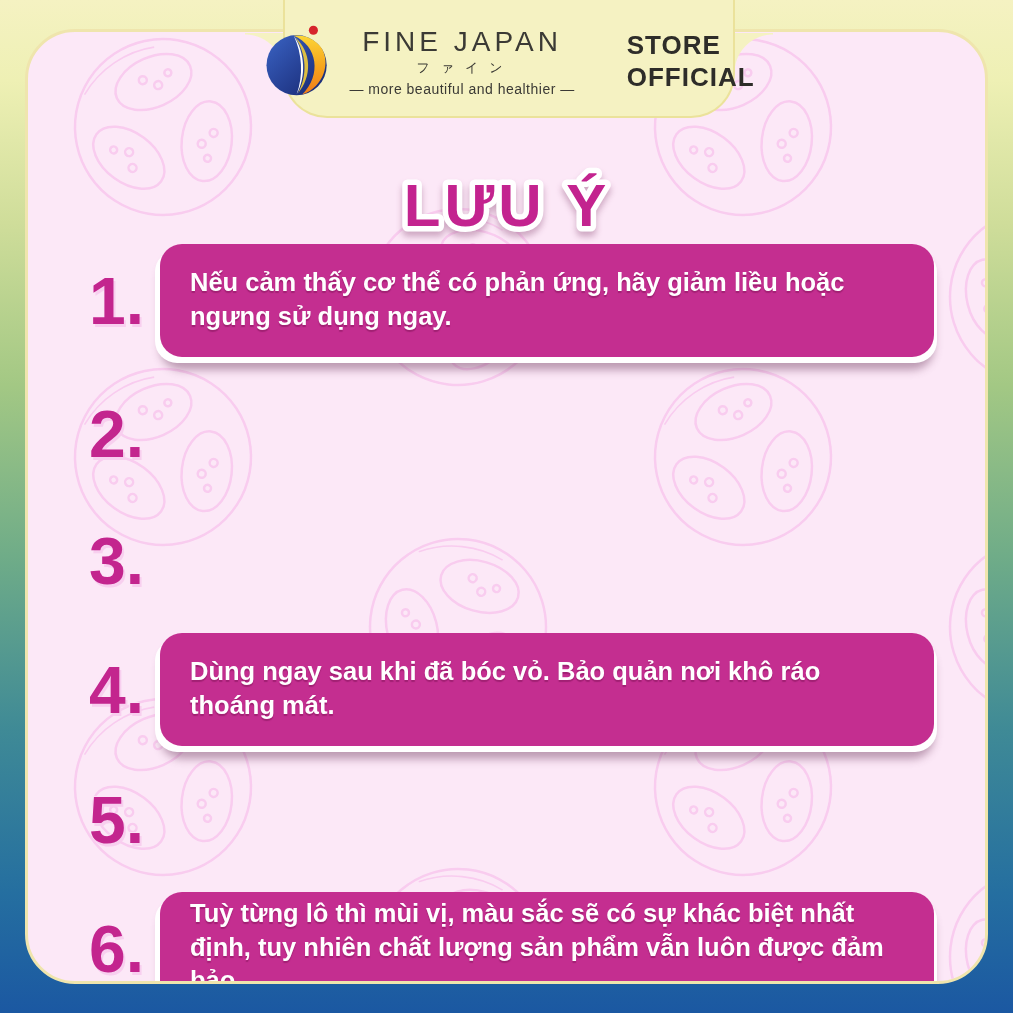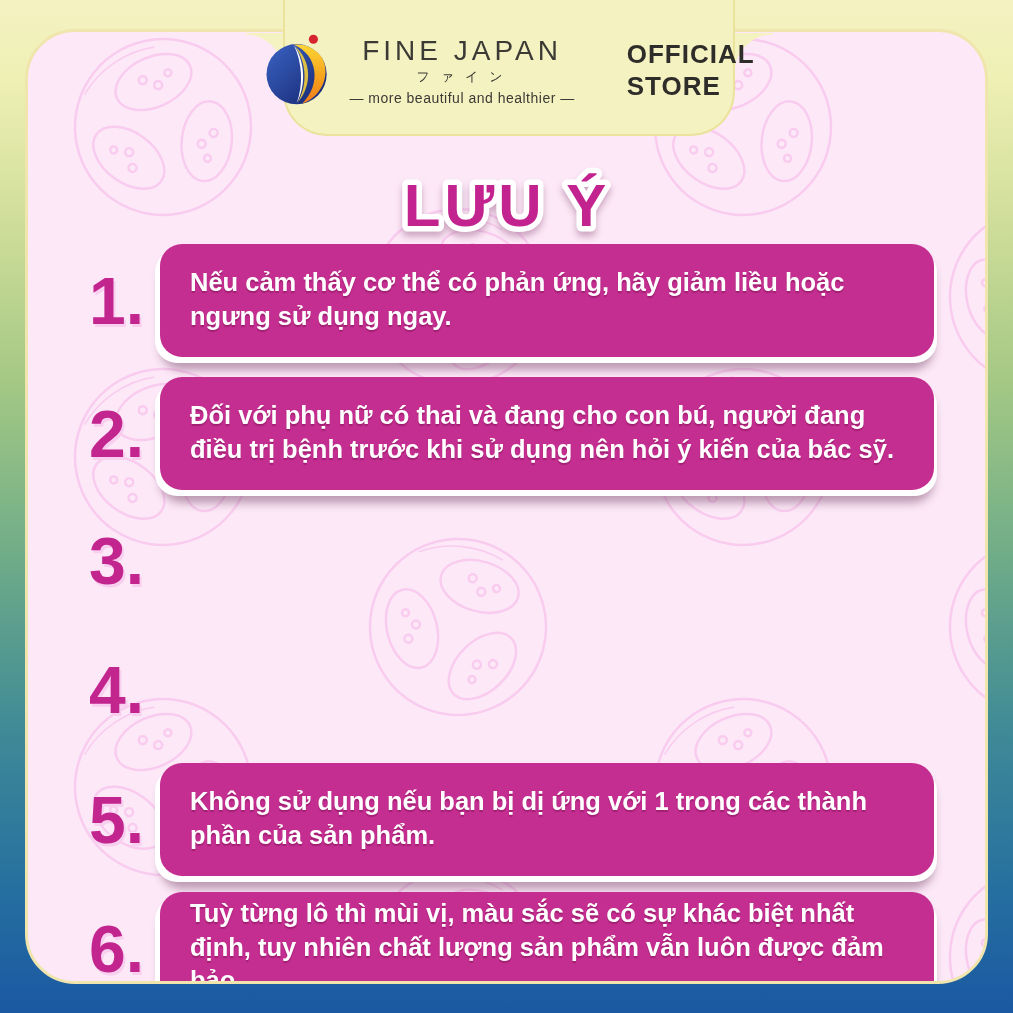--- a/index.html
+++ b/index.html
@@ -10,21 +10,21 @@
   }
   
   .panel{
     position:absolute;left:25px;top:29px;width:957px;height:949px;
     background:#fce8f7;border:3px solid #efe5ad;border-radius:50px;
     overflow:hidden;
   }
   .pattern-layer{position:absolute;left:0;top:0;width:100%;height:100%;pointer-events:none;}
   
   .header-tab{
-    position:absolute;left:283px;top:0;width:452px;height:136px;
+    position:absolute;left:283px;top:0;width:452px;height:118px;
     background:#f5f2c2;border:2px solid #ebe29b;border-top:none;
     border-radius:0 0 44px 44px;
     display:flex;align-items:center;justify-content:center;gap:16px;
     box-sizing:border-box;padding-top:6px;z-index:5;
   }
   .fillet{position:absolute;top:33px;width:40px;height:40px;z-index:4;}
   .fillet.left{left:245px;background:radial-gradient(circle 40px at 0 100%,rgba(0,0,0,0) 38px,#f5f2c2 39px);}
   .fillet.right{left:733px;background:radial-gradient(circle 40px at 100% 100%,rgba(0,0,0,0) 38px,#f5f2c2 39px);}
   .logo-sphere{width:70px;height:74px;flex:0 0 auto;}
   .brand-block{display:flex;flex-direction:column;align-items:center;color:#3b3a35;}
@@ -103,35 +103,32 @@
     </div>
 
     <div class="row r1">
       <div class="num">1.</div>
       <div class="note-box">
         <div class="note-text">Nếu cảm thấy cơ thể có phản ứng, hãy giảm liều hoặc ngưng sử dụng ngay.</div>
       </div>
     </div>
     <div class="row r2">
       <div class="num">2.</div>
-      <div class="note-box">
-        <div class="note-text">Đối với phụ nữ có thai và đang cho con bú, người đang điều trị bệnh trước khi sử dụng nên hỏi ý kiến của bác sỹ.</div>
-      </div>
     </div>
     <div class="row r3">
       <div class="num">3.</div>
     </div>
     <div class="row r4">
       <div class="num">4.</div>
+      <div class="note-box">
+        <div class="note-text">Dùng ngay sau khi đã bóc vỏ. Bảo quản nơi khô ráo thoáng mát.</div>
+      </div>
     </div>
     <div class="row r5">
       <div class="num">5.</div>
-      <div class="note-box">
-        <div class="note-text">Không sử dụng nếu bạn bị dị ứng với 1 trong các thành phần của sản phẩm.</div>
-      </div>
     </div>
     <div class="row r6">
       <div class="num">6.</div>
       <div class="note-box">
         <div class="note-text">Tuỳ từng lô thì mùi vị, màu sắc sẽ có sự khác biệt nhất định, tuy nhiên chất lượng sản phẩm vẫn luôn được đảm bảo.</div>
       </div>
     </div>
   </div>
 
   <div class="fillet left"></div>
@@ -155,18 +152,18 @@
       <path d="M44,16 C60,40 62,74 48,100 C58,72 56,42 44,16 Z" fill="#ffffff"></path>
       <circle cx="72" cy="8" r="6.5" fill="#d6252c"></circle>
     </svg>
     <div class="brand-block">
       <div class="brand-name">FINE JAPAN</div>
       <div class="brand-kana">ファイン</div>
       <div class="brand-tagline">— more beautiful and healthier —</div>
     </div>
     <div class="header-divider"></div>
     <div class="store-block">
+      <div>STORE</div>
       <div>OFFICIAL</div>
-      <div>STORE</div>
     </div>
   </div>
 
 </div>
 
 </body></html>

